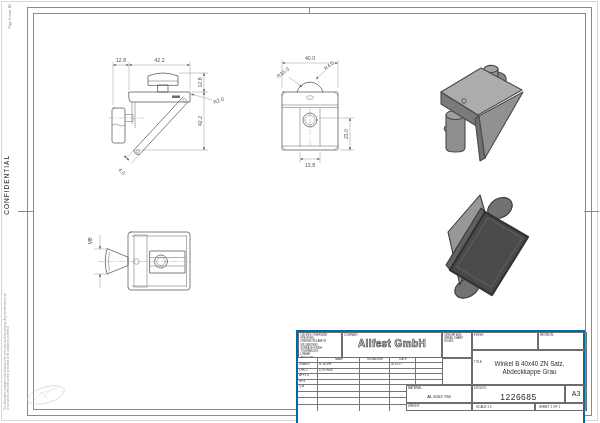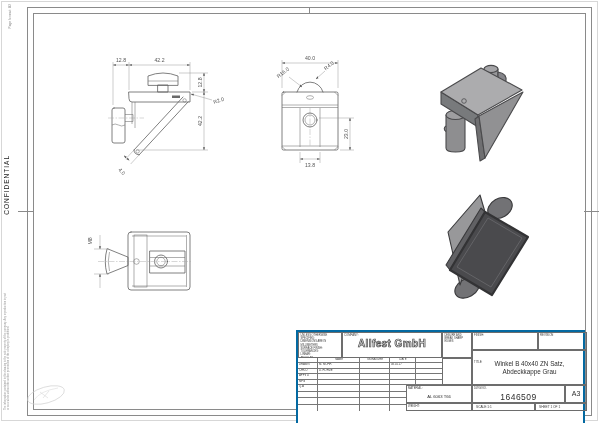--- a/index.html
+++ b/index.html
@@ -324,21 +324,21 @@
   <div class="cell" style="left:108px;top:53px;width:66px;height:18px">
     <span class="lbl">MATERIAL:</span>
     <div class="matval">AL 6063 T66</div>
   </div>
   <div class="cell" style="left:108px;top:71px;width:66px;height:8px">
     <span class="lbl">WEIGHT:</span>
   </div>
 
   <div class="cell" style="left:174px;top:53px;width:93px;height:18px">
     <span class="lbl">DWG NO.</span>
-    <div class="dwgno">1646509</div>
+    <div class="dwgno">1226685</div>
   </div>
   <div class="cell" style="left:267px;top:53px;width:22px;height:18px">
     <div class="size">A3</div>
   </div>
 
   <div class="cell" style="left:174px;top:71px;width:63px;height:8px">
     <span class="lbl" style="font-size:3.2px;top:1.5px;left:3px">SCALE:1:1</span>
   </div>
   <div class="cell" style="left:237px;top:71px;width:52px;height:8px">
     <span class="lbl" style="font-size:3.2px;top:1.5px;left:3px">SHEET 1 OF 1</span>

